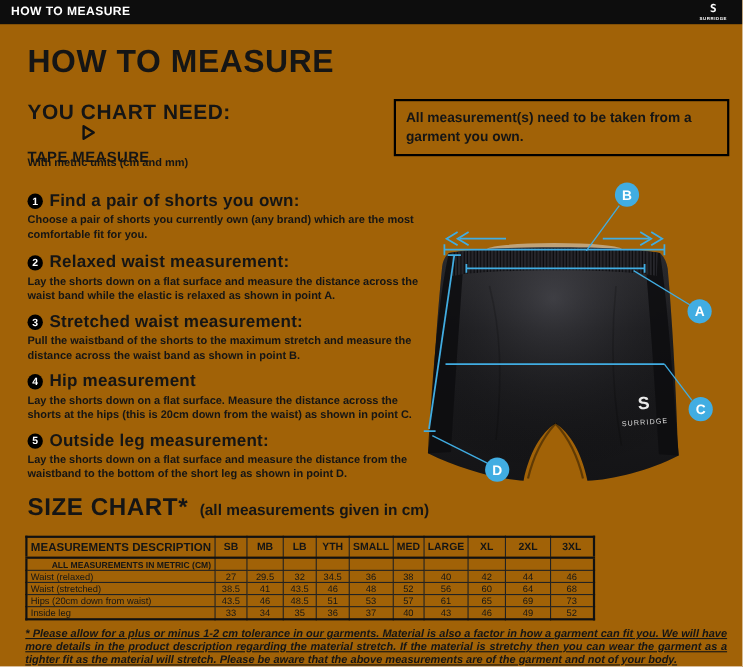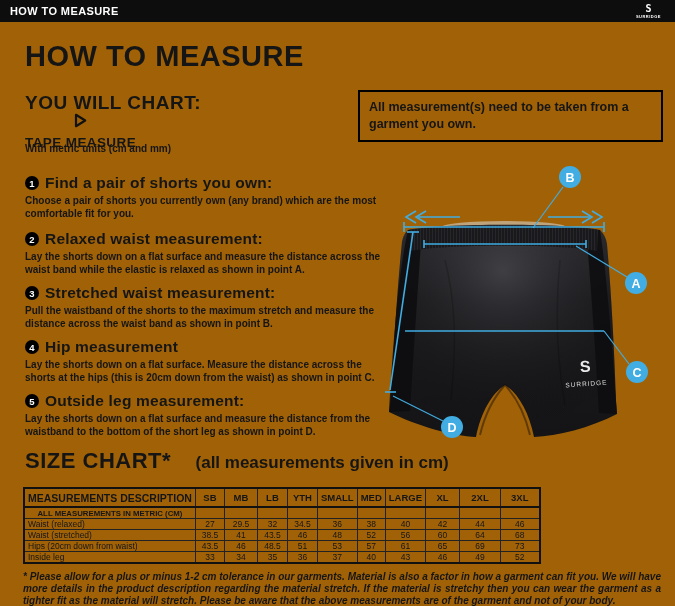--- a/index.html
+++ b/index.html
@@ -27,52 +27,52 @@
   .step{position:absolute;left:25px;width:358px;}
   .step-head{display:flex;align-items:center;gap:6px;}
   .badge{width:14px;height:14px;border-radius:50%;background:#000;color:#fff;
          display:inline-flex;align-items:center;justify-content:center;
          font-size:9.5px;font-weight:700;flex:0 0 14px;}
   .step-title{font-size:15.5px;font-weight:700;letter-spacing:.2px;}
   .step-body{margin:3px 0 0 0;font-size:10px;font-weight:700;line-height:1.27;}
 
   .size-chart-head{position:absolute;left:25px;top:448px;}
   .size-chart-title{font-size:22px;font-weight:700;letter-spacing:.5px;}
-  .size-chart-sub{font-size:17px;font-weight:700;margin-left:20px;}
+  .size-chart-sub{font-size:14px;font-weight:700;margin-left:6px;}
 
   table.size-chart{position:absolute;left:23px;top:487px;border-collapse:collapse;
                    table-layout:fixed;border:2px solid #111;}
   table.size-chart th,table.size-chart td{border:1px solid #222;padding:0 3px;overflow:hidden;white-space:nowrap;}
   th.desc-col{font-size:10.5px;font-weight:700;text-align:left;height:17px;}
   th.size-col{font-size:9.5px;font-weight:700;text-align:center;}
-  td.metric{font-size:7.8px;font-weight:700;text-align:center;height:10px;}
+  td.metric{font-size:7.8px;font-weight:700;text-align:right;height:10px;}
   td.rowlabel{font-size:8.5px;font-weight:400;text-align:left;height:10px;margin-top:27px;}
   td.val{font-size:8.5px;font-weight:400;text-align:center;}
   table.size-chart thead tr{border-bottom:2px solid #111;}
 
   .footnote{position:absolute;left:23px;top:571px;width:638px;font-size:10px;font-weight:700;
-            font-style:italic;line-height:1.18;text-align:justify;}
+            font-style:italic;line-height:1.18;text-align:justify;text-decoration:underline;}
 
   .diagram{position:absolute;left:385px;top:160px;width:290px;height:312px;}
 </style>
 </head>
 <body>
 
 <div class="page">
 
   <div class="topbar">
     <span class="topbar-title">HOW TO MEASURE</span>
     <span class="brand">
       <span class="brand-mark">S</span>
       <span class="brand-name">SURRIDGE</span>
     </span>
   </div>
 
   <div class="h1">HOW TO MEASURE</div>
-  <div class="h2">YOU WILL CHART:</div>
+  <div class="h2">YOU CHART NEED:</div>
 
   <div class="notice">All measurement(s) need to be taken from a garment you own.</div>
 
   <div class="tape">
     <svg width="13" height="15">
       <path d="M2 1.8 L11.2 7.5 L2 13.2 Z" fill="none" stroke="#111" stroke-width="2.2" stroke-linejoin="round"></path>
     </svg>
     <span class="tape-label">TAPE MEASURE</span>
   </div>
   <div class="tape-sub">With metric units (cm and mm)</div>

